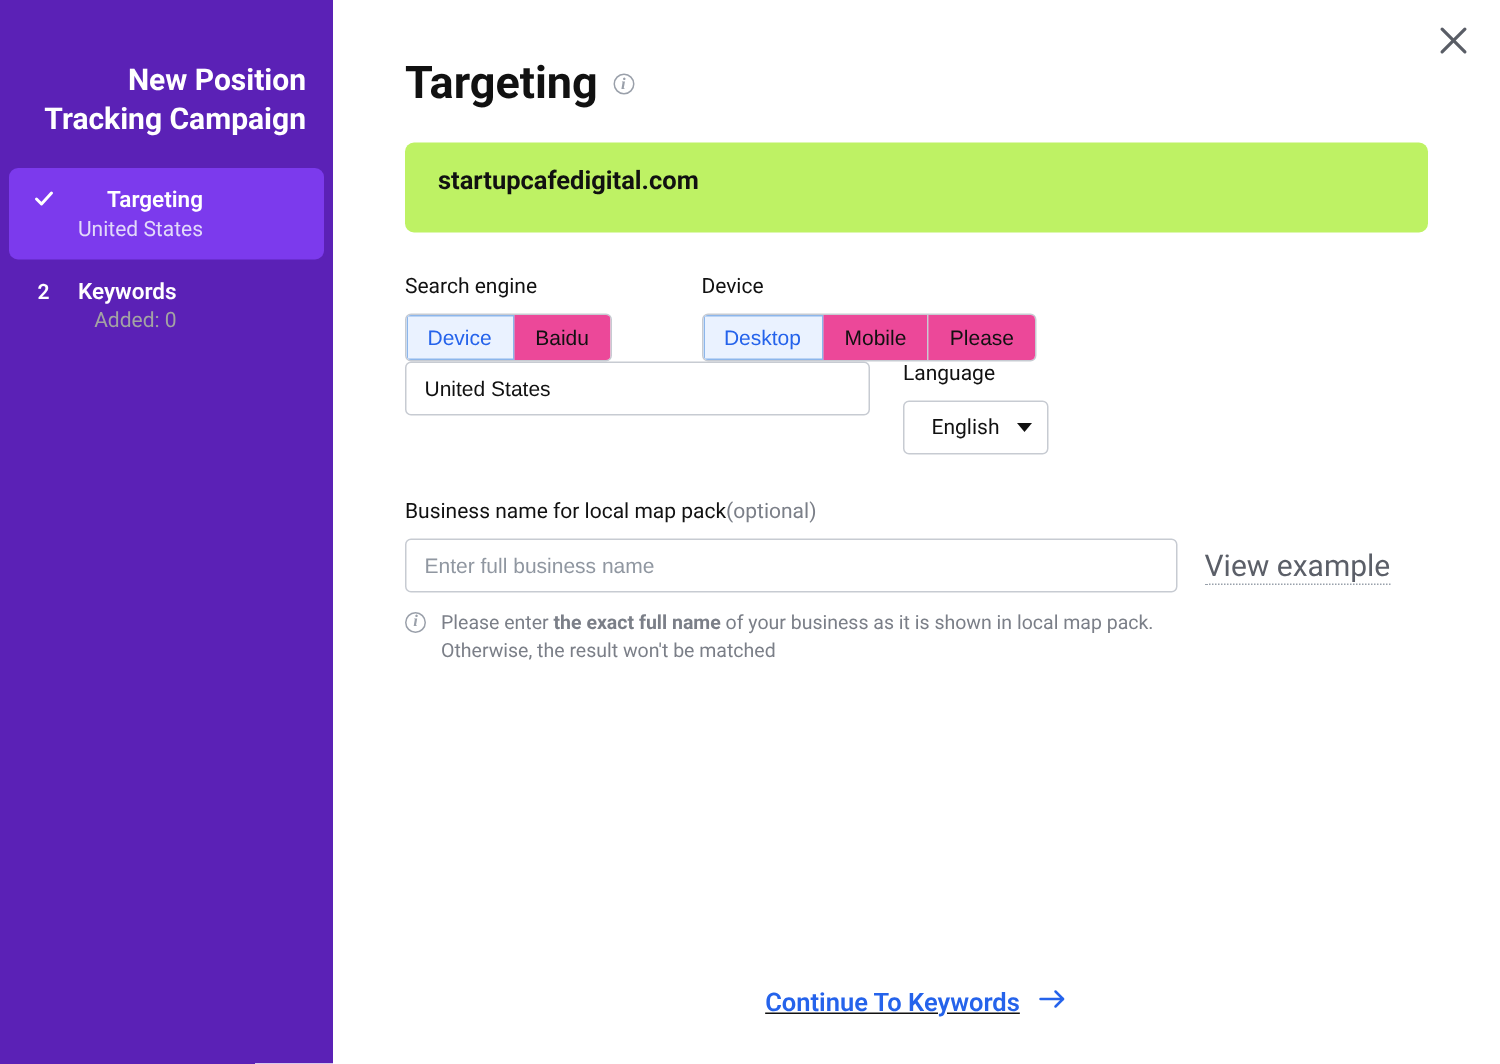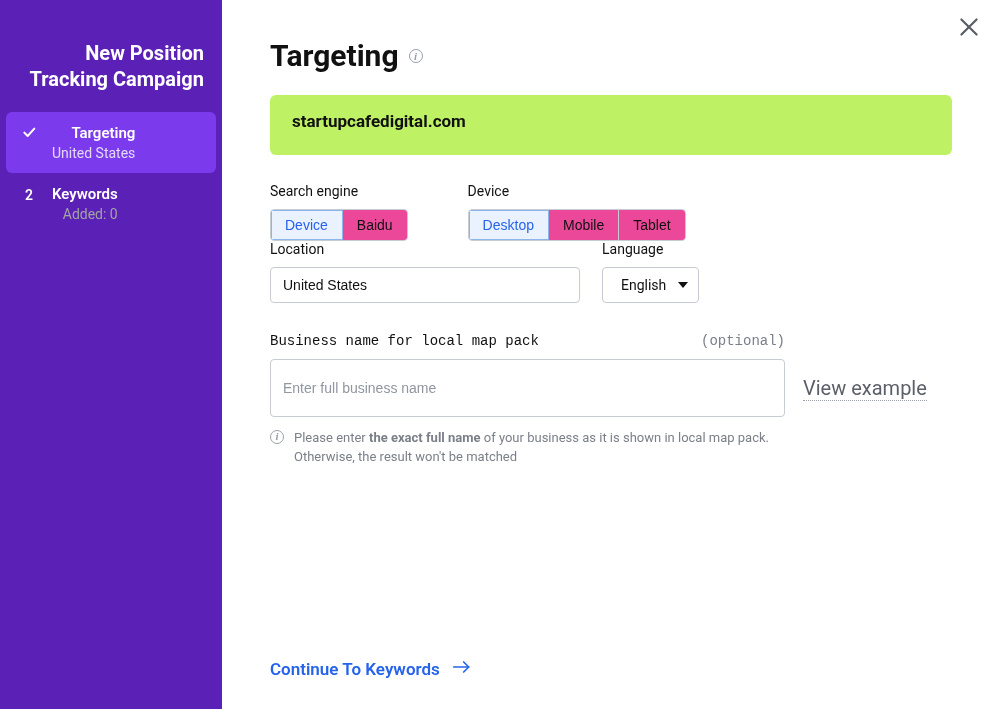--- a/index.html
+++ b/index.html
@@ -40,31 +40,31 @@
   .seg-control { display:flex; border-radius:4px; border:1px solid #c7cbd2; overflow:hidden; width:max-content; }
   .seg-control button { background:#ec4899; border:none; padding:7px 14px; font-size:14px; color:#111; cursor:pointer; border-right:1px solid #c7cbd2; }
   .seg-control button:last-child { border-right:none; }
   .seg-control button.selected { background:#eaf2ff; color:#2563eb; outline:1px solid #8cb6eb; outline-offset:-1px; }
 
   .loc-lang-row { display:flex; gap:22px; margin-bottom:30px; }
   .text-input { border:1px solid #c7cbd2; border-radius:4px; padding:9px 12px; font-size:14px; color:#111; width:310px; background:#fff; }
   .select-box { border:1px solid #c7cbd2; border-radius:4px; padding:9px 32px 9px 18px; font-size:14px; color:#111; background:#fff; cursor:pointer; display:flex; align-items:center; gap:8px; position:relative; width: max-content; }
   .select-box .caret { position:absolute; right:10px; top:50%; transform:translateY(-50%); width:0;height:0;border-left:5px solid transparent;border-right:5px solid transparent;border-top:6px solid #111; }
 
-  .biz-label-row { display:flex; justify-content:space-between; align-items:baseline; width:515px;font-family:Liberation Mono, monospace; }
+  .biz-label-row { display:flex; justify-content:flex-start; align-items:baseline; width:515px; }
   .optional { color:#7b7f88; font-size:14px; }
   .biz-row { display:flex; align-items:center; gap:18px; margin-top:10px; }
-  .biz-input { border:1px solid #c7cbd2; border-radius:4px; padding:20px 12px; font-size:14px; width:515px; }
+  .biz-input { border:1px solid #c7cbd2; border-radius:4px; padding:9px 12px; font-size:14px; width:515px; }
   .biz-input::placeholder { color:#9097a1; }
   .view-example { font-size:20px; color:#5b5f68; border-bottom:1px dotted #98a0aa; cursor:pointer; }
   .hint-row { display:flex; gap:10px; margin-top:12px; color:#7b7f88; font-size:13px; line-height:1.45; width:560px; }
   .hint-row .info-icon { flex:0 0 14px; margin-top:1px; }
   .hint-row b { color:#7b7f88; font-weight:700; }
 
-  .footer { margin-top:auto; display:flex; justify-content:flex-start; padding-top:30px; }
+  .footer { margin-top:auto; display:flex; justify-content:center; padding-top:30px;text-decoration:underline; }
   .continue-btn { display:flex; align-items:center; gap:12px; color:#2563eb; font-size:17px; font-weight:600; cursor:pointer; }
   .arrow-icon svg { width:20px; height:16px; stroke:#2563eb; }
 </style>
 </head>
 <body>
 
 <aside class="sidebar">
   <div class="sidebar-title">New Position Tracking Campaign</div>
 
   <div class="step active">
@@ -113,28 +113,27 @@
         <button class="selected">Device</button>
         <button>Baidu</button>
       </div>
     </div>
 
     <div class="field-group">
       <span class="field-label">Device</span>
       <div class="seg-control">
         <button class="selected">Desktop</button>
         <button>Mobile</button>
-        <button>Tablet</button>
+        <button>Please</button>
       </div>
     </div>
   </div>
 
   <div class="loc-lang-row">
     <div class="field-group">
-      <span class="field-label">Location</span>
       <input type="text" class="text-input" value="United States" style="">
     </div>
 
     <div class="field-group">
       <span class="field-label">Language</span>
       <div class="select-box">
         <span>English</span>
         <span class="caret"></span>
       </div>
     </div>

